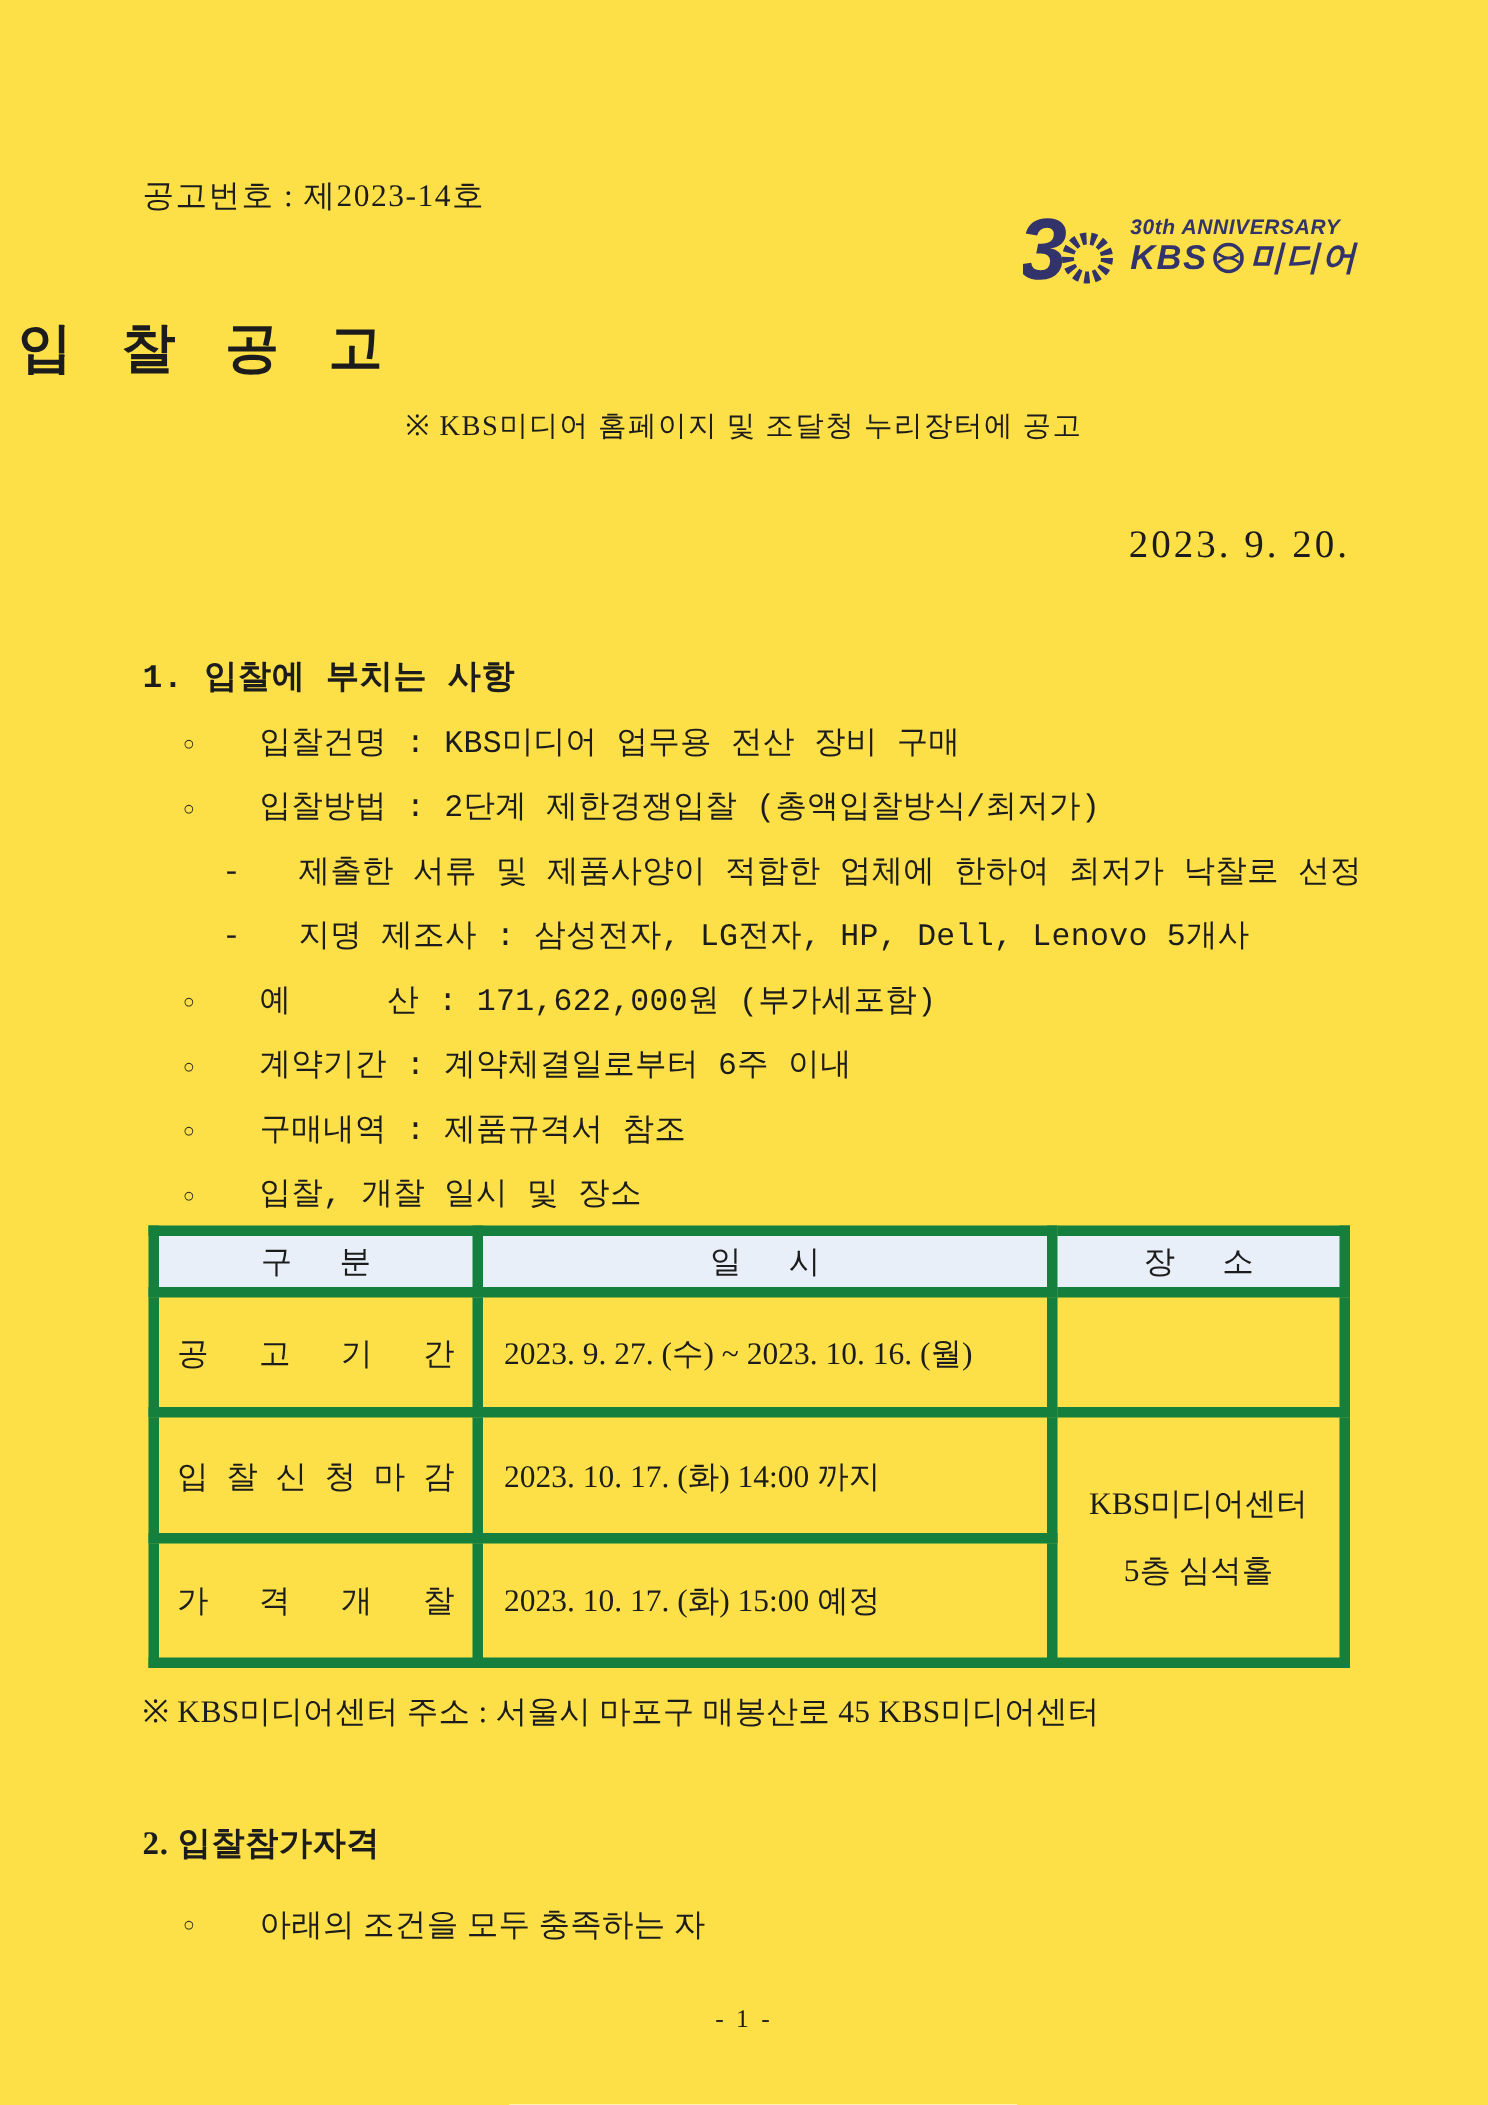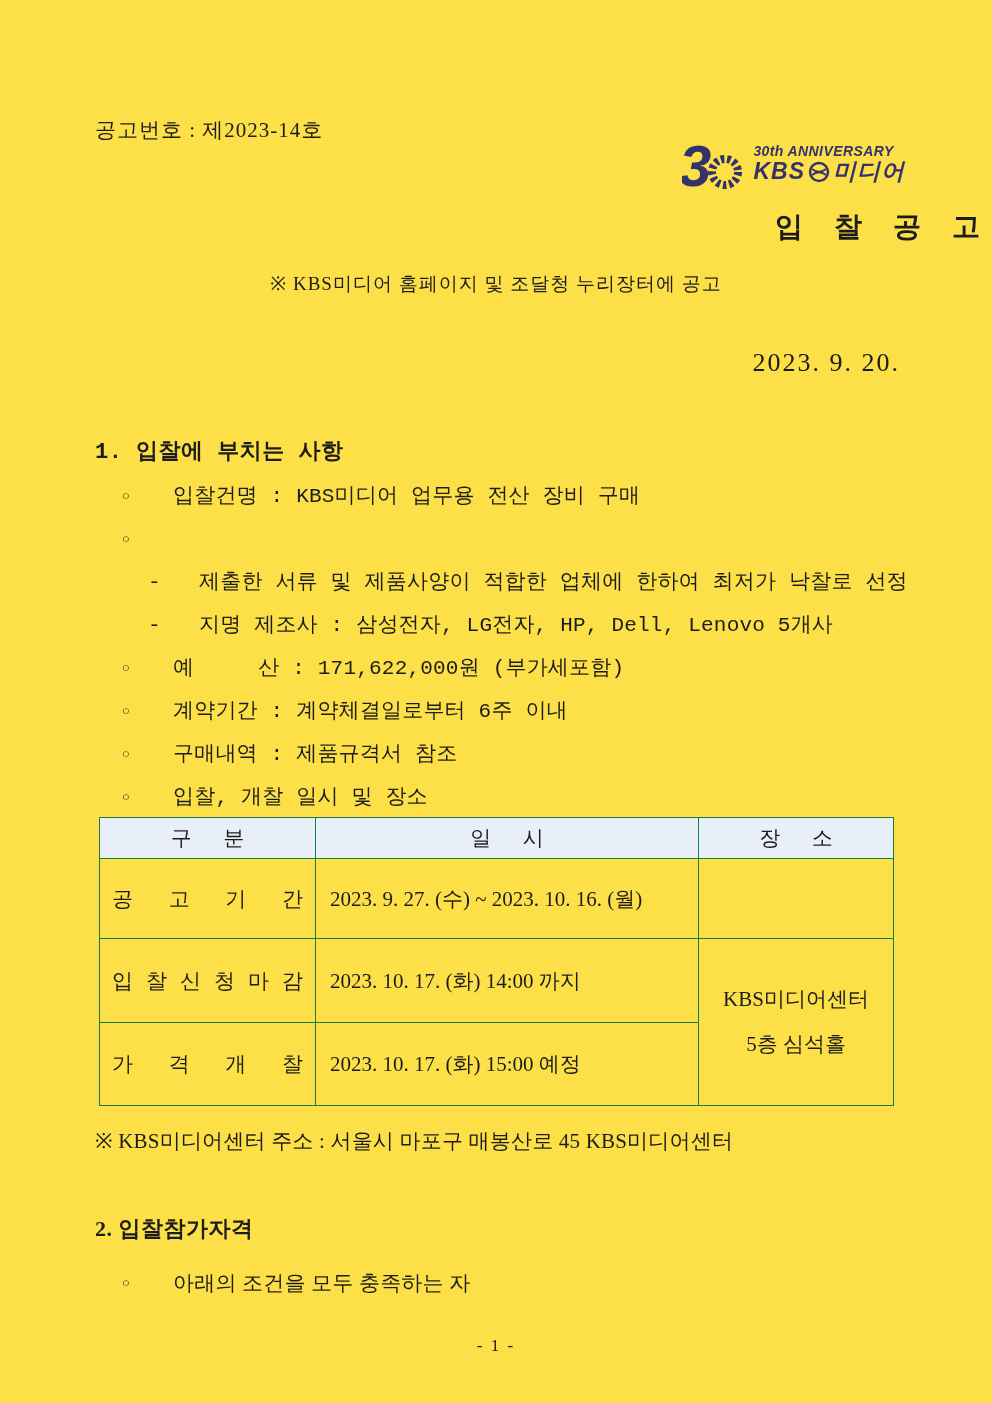--- a/index.html
+++ b/index.html
@@ -33,21 +33,21 @@
     font-weight: 800; font-size: 14px; letter-spacing: 0.4px;
   }
   .logo-brand {
     display: flex; align-items: center; gap: 3px;
     font-family: "Liberation Sans", sans-serif;
     font-weight: 900; font-size: 23px; letter-spacing: 1px;
   }
 
   .page-title {
     position: absolute; top: 208px; left: 0; width: 100%;
-    text-align: right; font-size: 28px; font-weight: bold;
+    text-align: left; font-size: 36px; font-weight: bold;
     letter-spacing: 12px; text-indent: 12px;
   }
   .page-subtitle {
     position: absolute; top: 270px; left: 0; width: 100%;
     text-align: center; font-size: 19px; letter-spacing: 1px;
   }
   .doc-date {
     position: absolute; top: 348px; right: 92px;
     font-size: 26px; letter-spacing: 2px;
   }
@@ -69,21 +69,21 @@
   .item .marker.circle { font-size: 13px; line-height: 26px; }
   .item .text { white-space: pre; letter-spacing: 0.2px; margin-left: 25px; }
   .section2 .item { margin-top: 26px; }
 
   
   .schedule-table {
     position: absolute; top: 817px; left: 99px;
     border-collapse: collapse; table-layout: fixed;
   }
   .schedule-table th, .schedule-table td {
-    border: 1px solid #15803d; font-weight: normal;
+    border: 7px solid #15803d; font-weight: normal;
     font-size: 21px; color: #1c1c1c;
   }
   .schedule-table thead th {
     background: #e9eff8; height: 41px;
     text-align: center; white-space: pre;
   }
   .schedule-table tr.r1 { height: 80px; }
   .schedule-table tr.r2 { height: 84px; }
   .schedule-table tr.r3 { height: 83px; }
   .cell-label { text-align: justify; text-align-last: justify; padding: 0 12px; }
@@ -135,20 +135,21 @@
 
   <div class="section1">
     <div class="section-heading">1. 입찰에 부치는 사항</div>
 
     <div class="item">
       <span class="marker circle">○</span>
       <span class="text">입찰건명 : KBS미디어 업무용 전산 장비 구매</span>
     </div>
     <div class="item">
       <span class="marker circle">○</span>
+      <span class="text">입찰방법 : 2단계 제한경쟁입찰 (총액입찰방식/최저가)</span>
     </div>
     <div class="item sub">
       <span class="marker">-</span>
       <span class="text">제출한 서류 및 제품사양이 적합한 업체에 한하여 최저가 낙찰로 선정</span>
     </div>
     <div class="item sub">
       <span class="marker">-</span>
       <span class="text">지명 제조사 : 삼성전자, LG전자, HP, Dell, Lenovo 5개사</span>
     </div>
     <div class="item">

